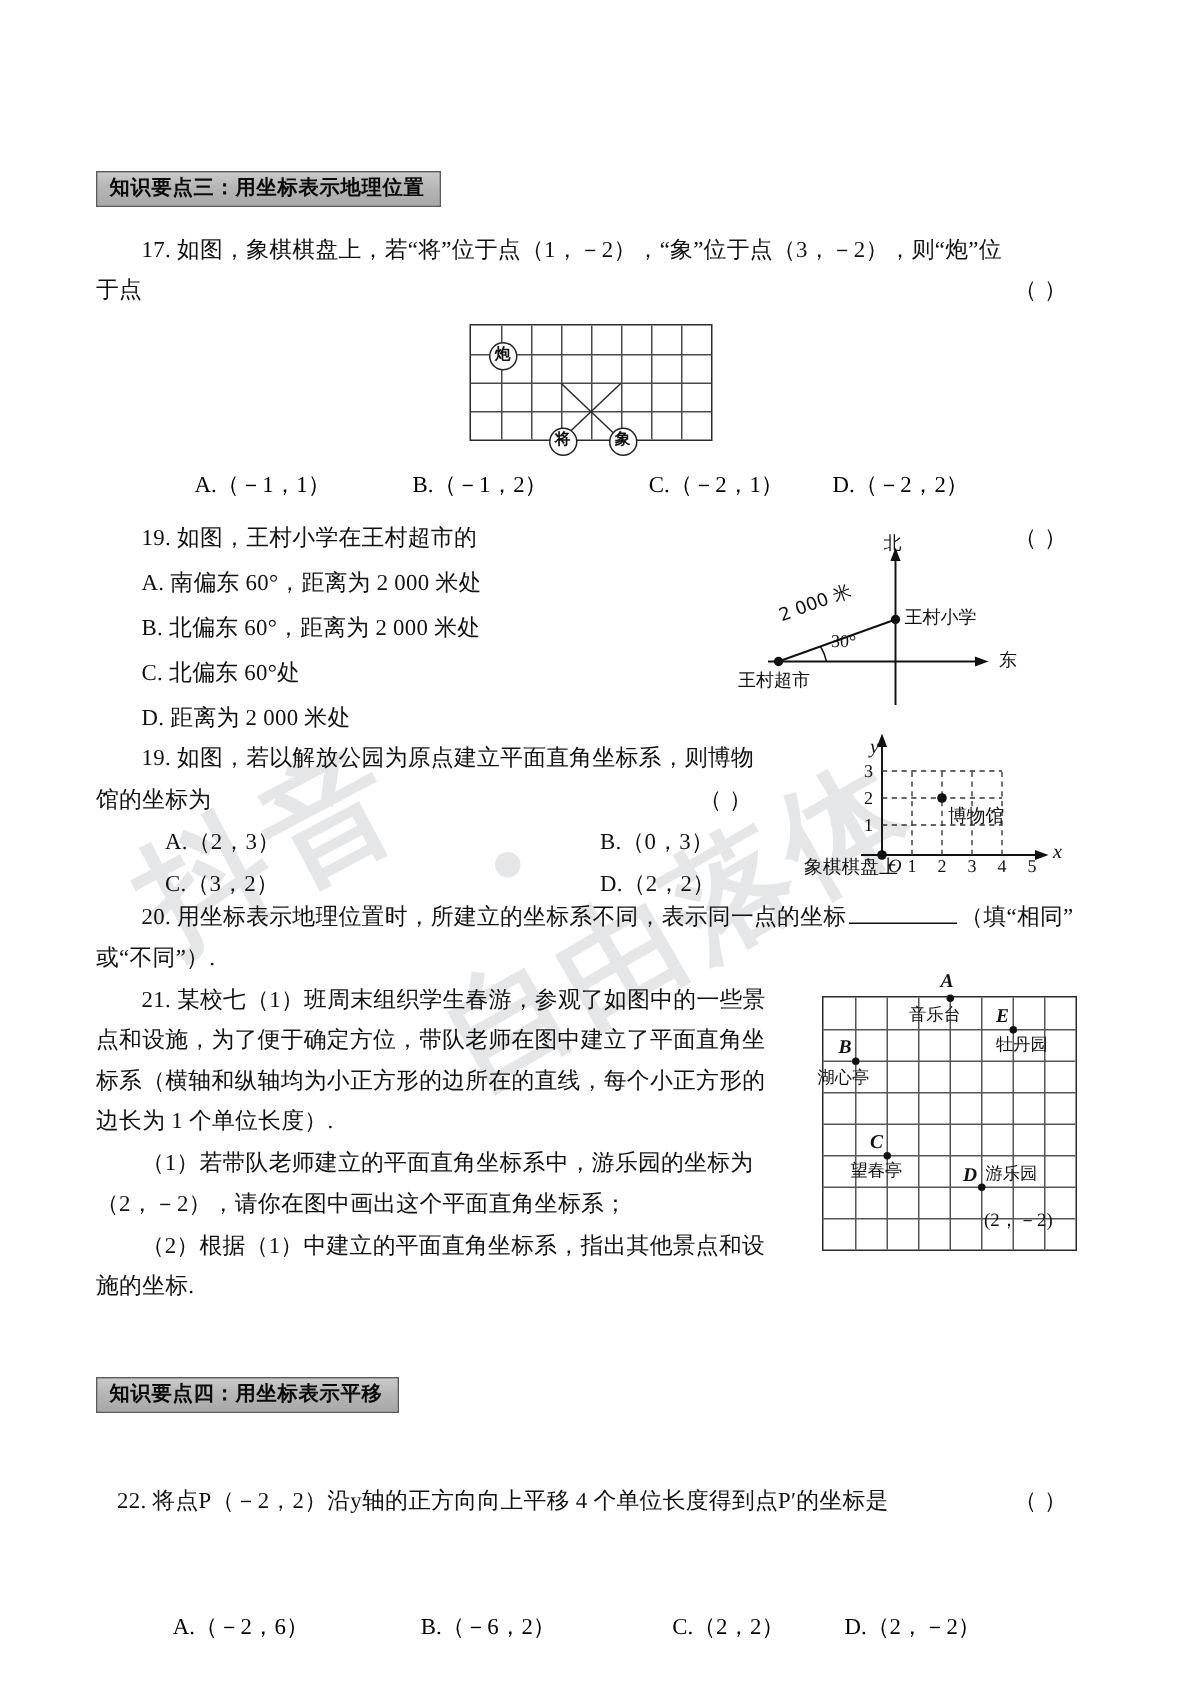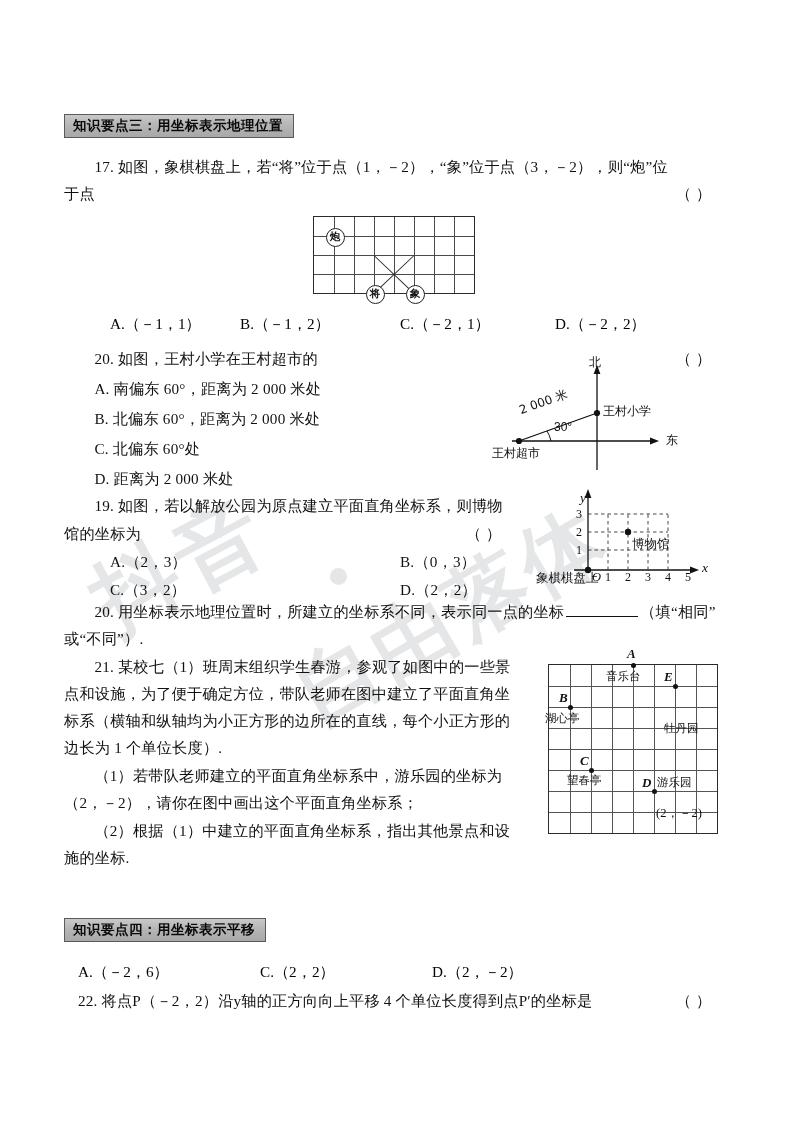--- a/index.html
+++ b/index.html
@@ -88,21 +88,21 @@
     color: #111;
   }
   .indent { text-indent: 2em; }
   .opts {
     position: absolute;
     font-size: 15.2px;
     line-height: 27px;
     display: flex;
     white-space: nowrap;
   }
-  .opts > span { display: inline-block; }
+  .opts > span { display: inline-block; text-align: center; }
   .paren { letter-spacing: 0.5px; }
   .blankline {
     display: inline-block;
     border-bottom: 1px solid #111;
     width: 72px;
     height: 13px;
     margin: 0 2px;
     vertical-align: baseline;
   }
   .ital { font-style: italic; }
@@ -146,21 +146,21 @@
     color: #111;
     z-index: 3;
   }
 
   
   .fig-dir { position: absolute; left: 490px; top: 358px; width: 210px; height: 115px; }
   .fig-dir svg { display: block; }
   .dirlbl {
     position: absolute;
     font-size: 12.5px;
-    font-family: Liberation Sans, sans-serif;
+    font-family: Liberation Serif, serif;
     white-space: nowrap;
     color: #111;
   }
   .dirlbl.cn { font-family: "DejaVu Sans","Liberation Sans",sans-serif; font-size: 12px; }
 
   
   .fig-coord { position: absolute; left: 540px; top: 484px; width: 200px; height: 100px; }
   .clbl {
     position: absolute;
     font-size: 12px;
@@ -260,21 +260,21 @@
       </div>
     </div>
 
     <div class="opts" style="left:110px; top:310px;">
       <span style="width:130px">A.（－1，1）</span>
       <span style="width:160px">B.（－1，2）</span>
       <span style="width:155px">C.（－2，1）</span>
       <span>D.（－2，2）</span>
     </div>
 
-    <div class="tb indent" style="left:64px; top:345px;">20. 如图，王村小学在王村超市的</div>
+    <div class="tb indent" style="left:64px; top:345px;">19. 如图，王村小学在王村超市的</div>
     <div class="tb paren" style="left:676px; top:345px;">（    ）</div>
 
     <div class="tb indent" style="left:64px; top:375px;">A. 南偏东 60°，距离为 2 000 米处</div>
     <div class="tb indent" style="left:64px; top:405px;">B. 北偏东 60°，距离为 2 000 米处</div>
     <div class="tb indent" style="left:64px; top:435px;">C. 北偏东 60°处</div>
     <div class="tb indent" style="left:64px; top:465px;">D. 距离为 2 000 米处</div>
 
     <div class="fig-dir">
       <svg width="210" height="115" viewBox="0 0 210 115">
 
@@ -373,21 +373,21 @@
         <div class="ph" style="top:105px"></div>
         <div class="ph" style="top:126px"></div>
         <div class="ph" style="top:147px"></div>
 
         <div class="pt-dot" style="left:84px; top:0px;"></div>
         <div class="pt-letter" style="left:78px; top:-19px;">A</div>
         <div class="pt-name" style="left:57px; top:4px;">音乐台</div>
 
         <div class="pt-dot" style="left:126px; top:21px;"></div>
         <div class="pt-letter" style="left:115px; top:4px;">E</div>
-        <div class="pt-name" style="left:115px; top:24px;margin-top:32px;">牡丹园</div>
+        <div class="pt-name" style="left:115px; top:24px;">牡丹园</div>
 
         <div class="pt-dot" style="left:21px; top:42px;"></div>
         <div class="pt-letter" style="left:10px; top:25px;">B</div>
         <div class="pt-name" style="left:-4px; top:46px;">湖心亭</div>
 
         <div class="pt-dot" style="left:42px; top:105px;"></div>
         <div class="pt-letter" style="left:31px; top:88px;">C</div>
         <div class="pt-name" style="left:18px; top:108px;">望春亭</div>
 
         <div class="pt-dot" style="left:105px; top:126px;"></div>
@@ -395,20 +395,21 @@
         <div class="pt-name" style="left:108px; top:110px;">游乐园</div>
         <div class="pt-coord" style="left:107px; top:140px;">(2，－2)</div>
       </div>
     </div>
 
     <div class="section-bar" style="left:64px; top:918px;">知识要点四：用坐标表示平移</div>
 
     <div class="tb" style="left:78px; top:987px;">22. 将点P（－2，2）沿y轴的正方向向上平移 4 个单位长度得到点P′的坐标是</div>
     <div class="tb paren" style="left:676px; top:987px;">（    ）</div>
 
-    <div class="opts" style="left:78px; top:958px;gap:17px;">
+    <div class="opts" style="left:78px; top:1071px;">
       <span style="width:165px">A.（－2，6）</span>
+      <span style="width:165px">B.（－6，2）</span>
       <span style="width:155px">C.（2，2）</span>
       <span>D.（2，－2）</span>
     </div>
 
   </div>
 </div>
 
 </body></html>

